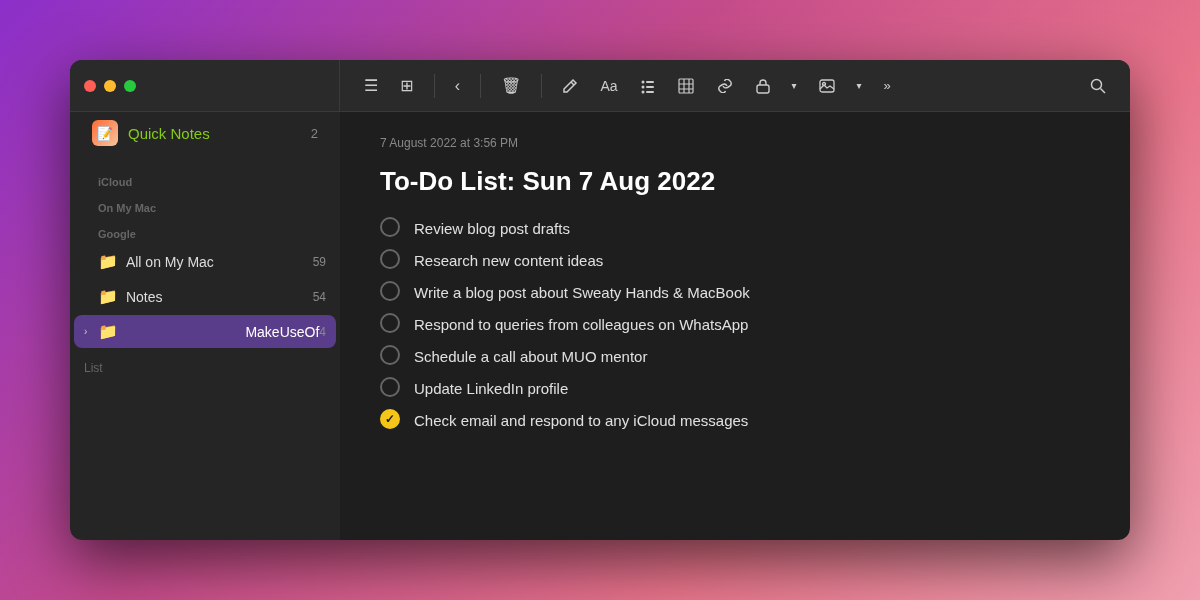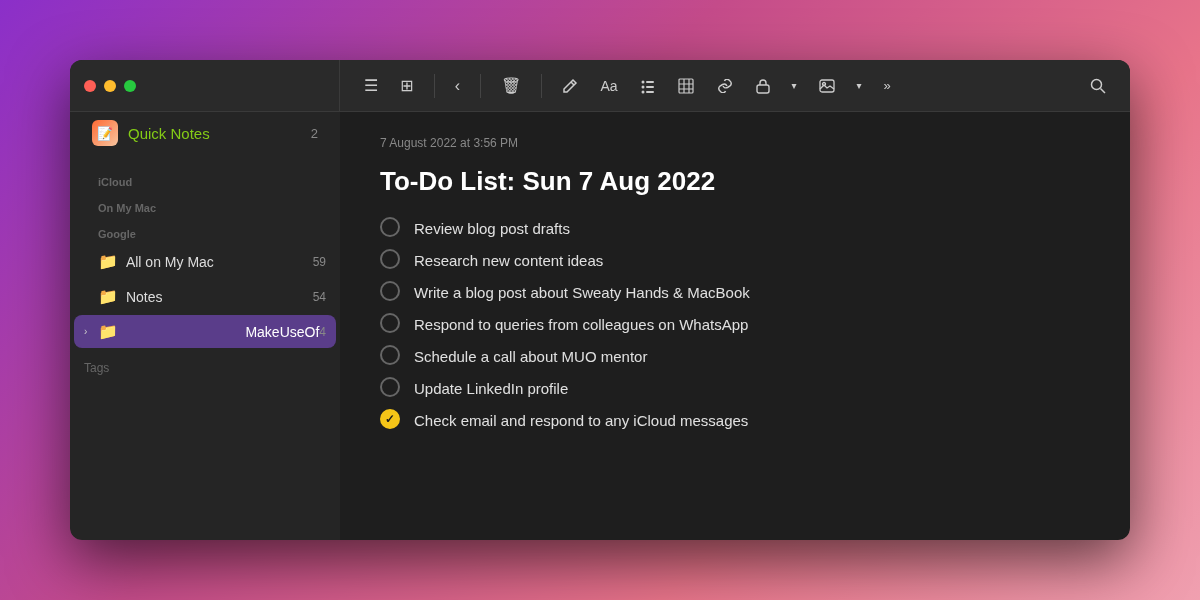--- a/index.html
+++ b/index.html
@@ -370,21 +370,21 @@
         <span class="folder-count">54</span>
       </div>
 
       <div class="sidebar-folder-item active">
         <span class="folder-chevron" style="color:#ccc;">›</span>
         <span class="folder-icon">📁</span>
         <span class="folder-name" style="color:#fff;text-align:right;">MakeUseOf</span>
         <span class="folder-count">4</span>
       </div>
 
-      <div class="tags-label">Tags</div>
+      <div class="tags-label">List</div>
     </div>
 
     <div class="right-panel">
       <div class="note-content">
         <div class="note-timestamp">7 August 2022 at 3:56 PM</div>
         <div class="note-title">To-Do List: Sun 7 Aug 2022</div>
 
         <div class="todo-item">
           <div class="todo-circle"></div>
           <span class="todo-text">Review blog post drafts</span>

